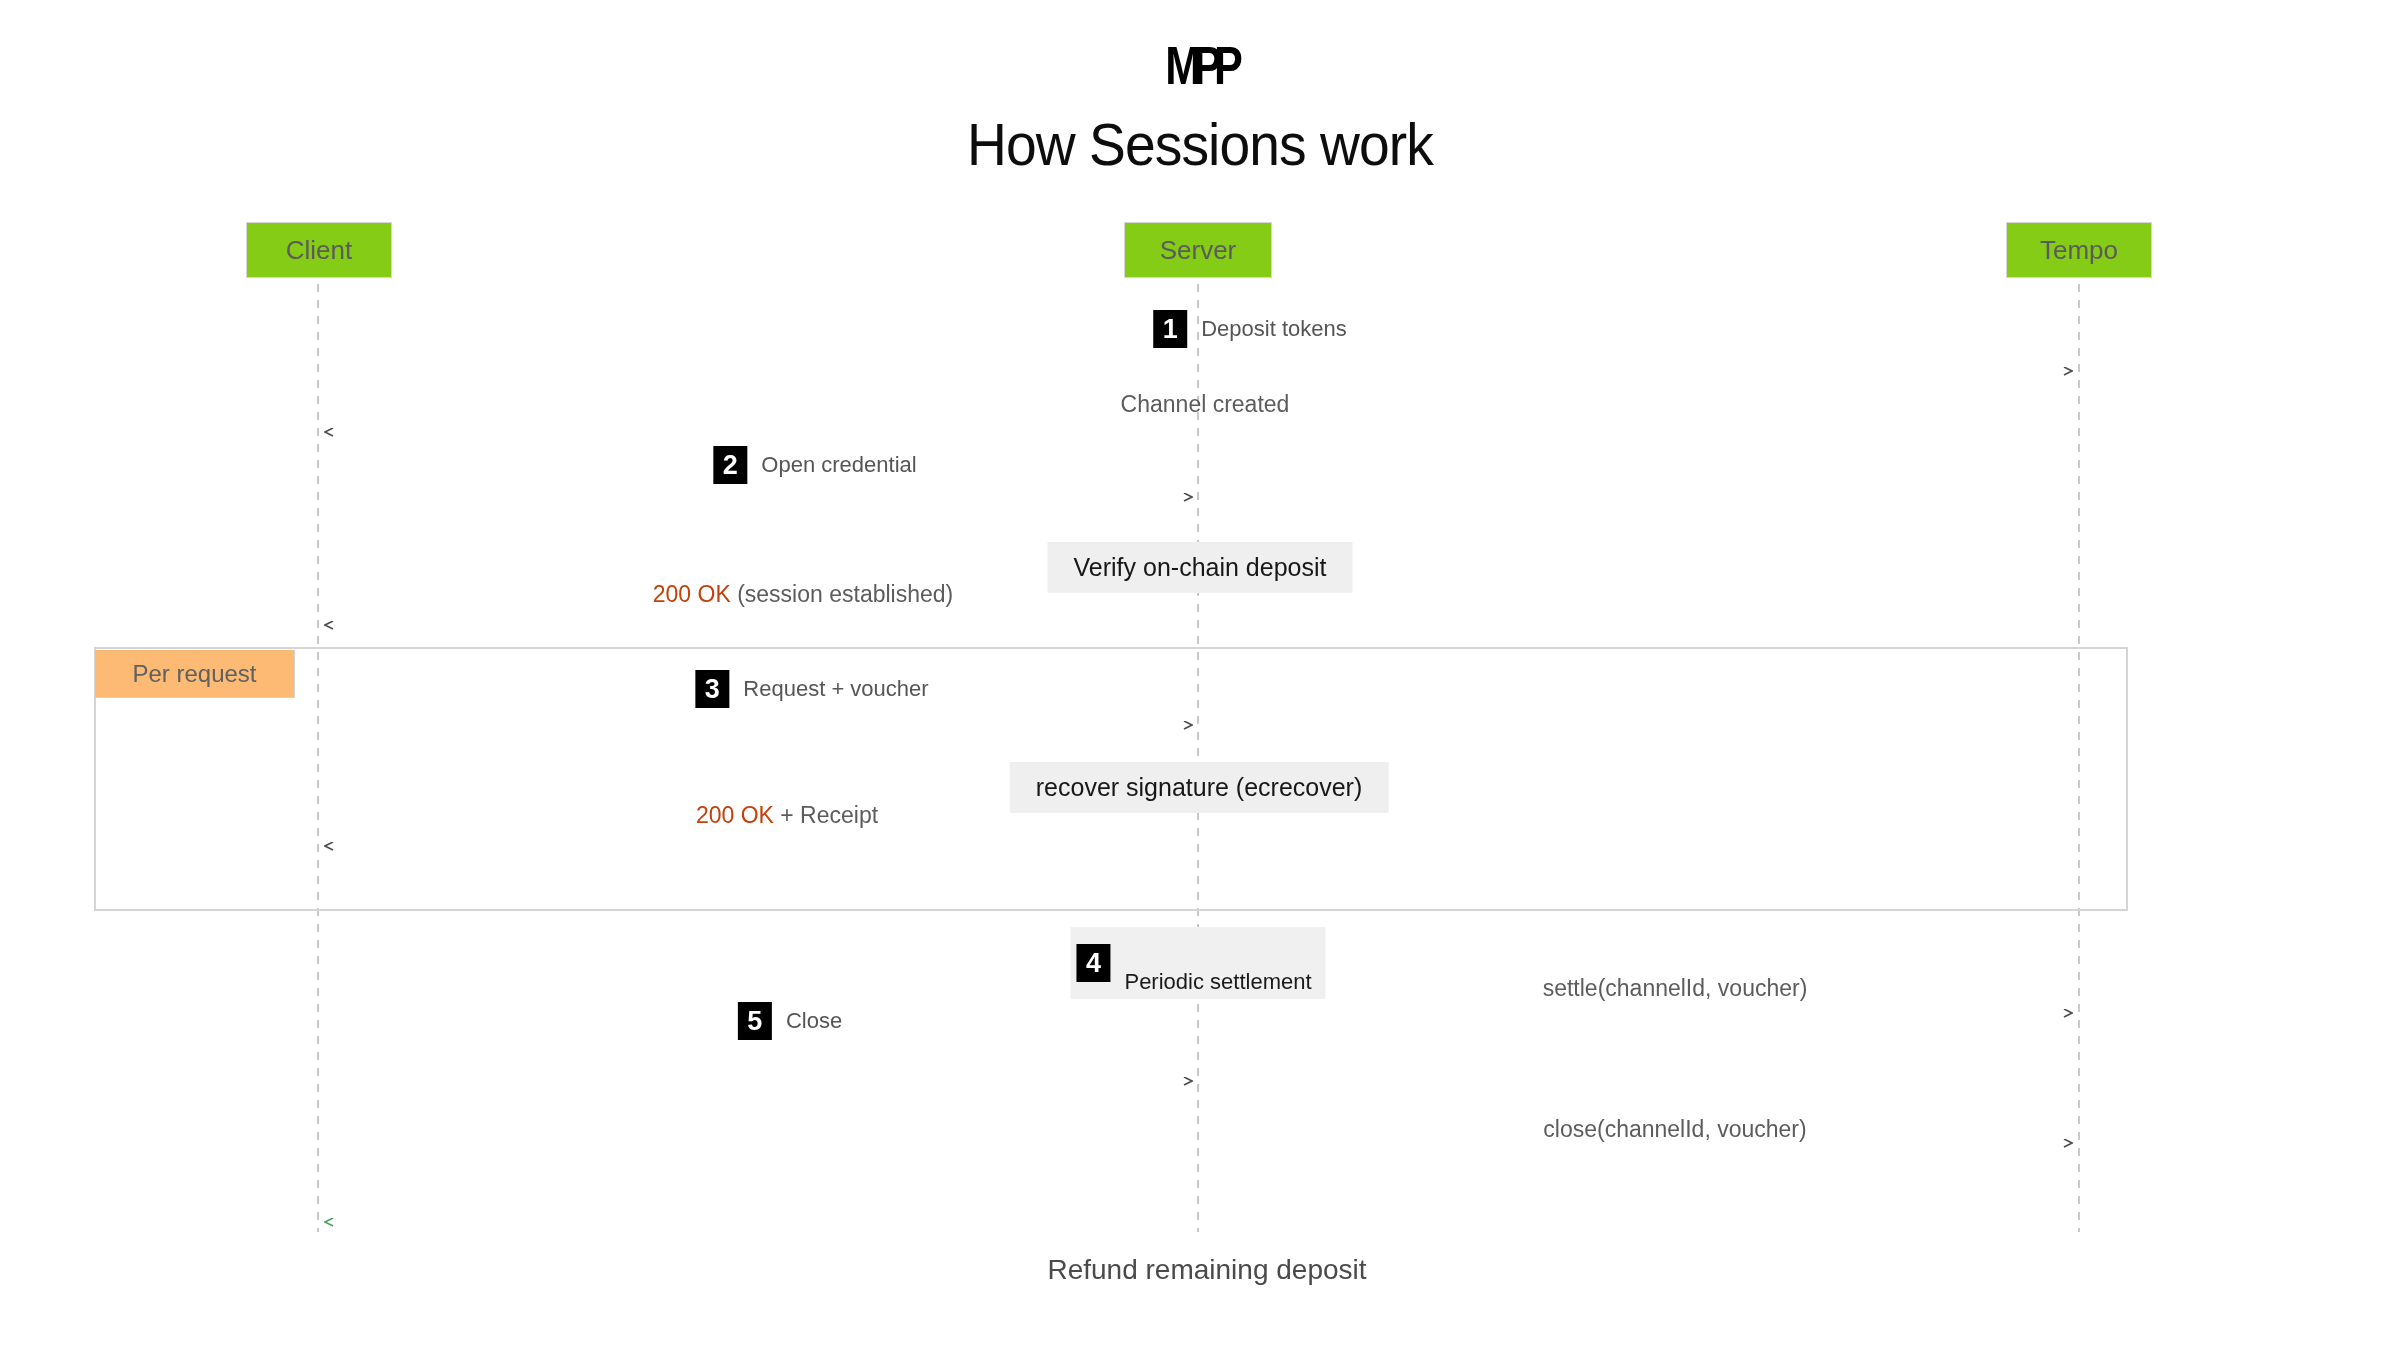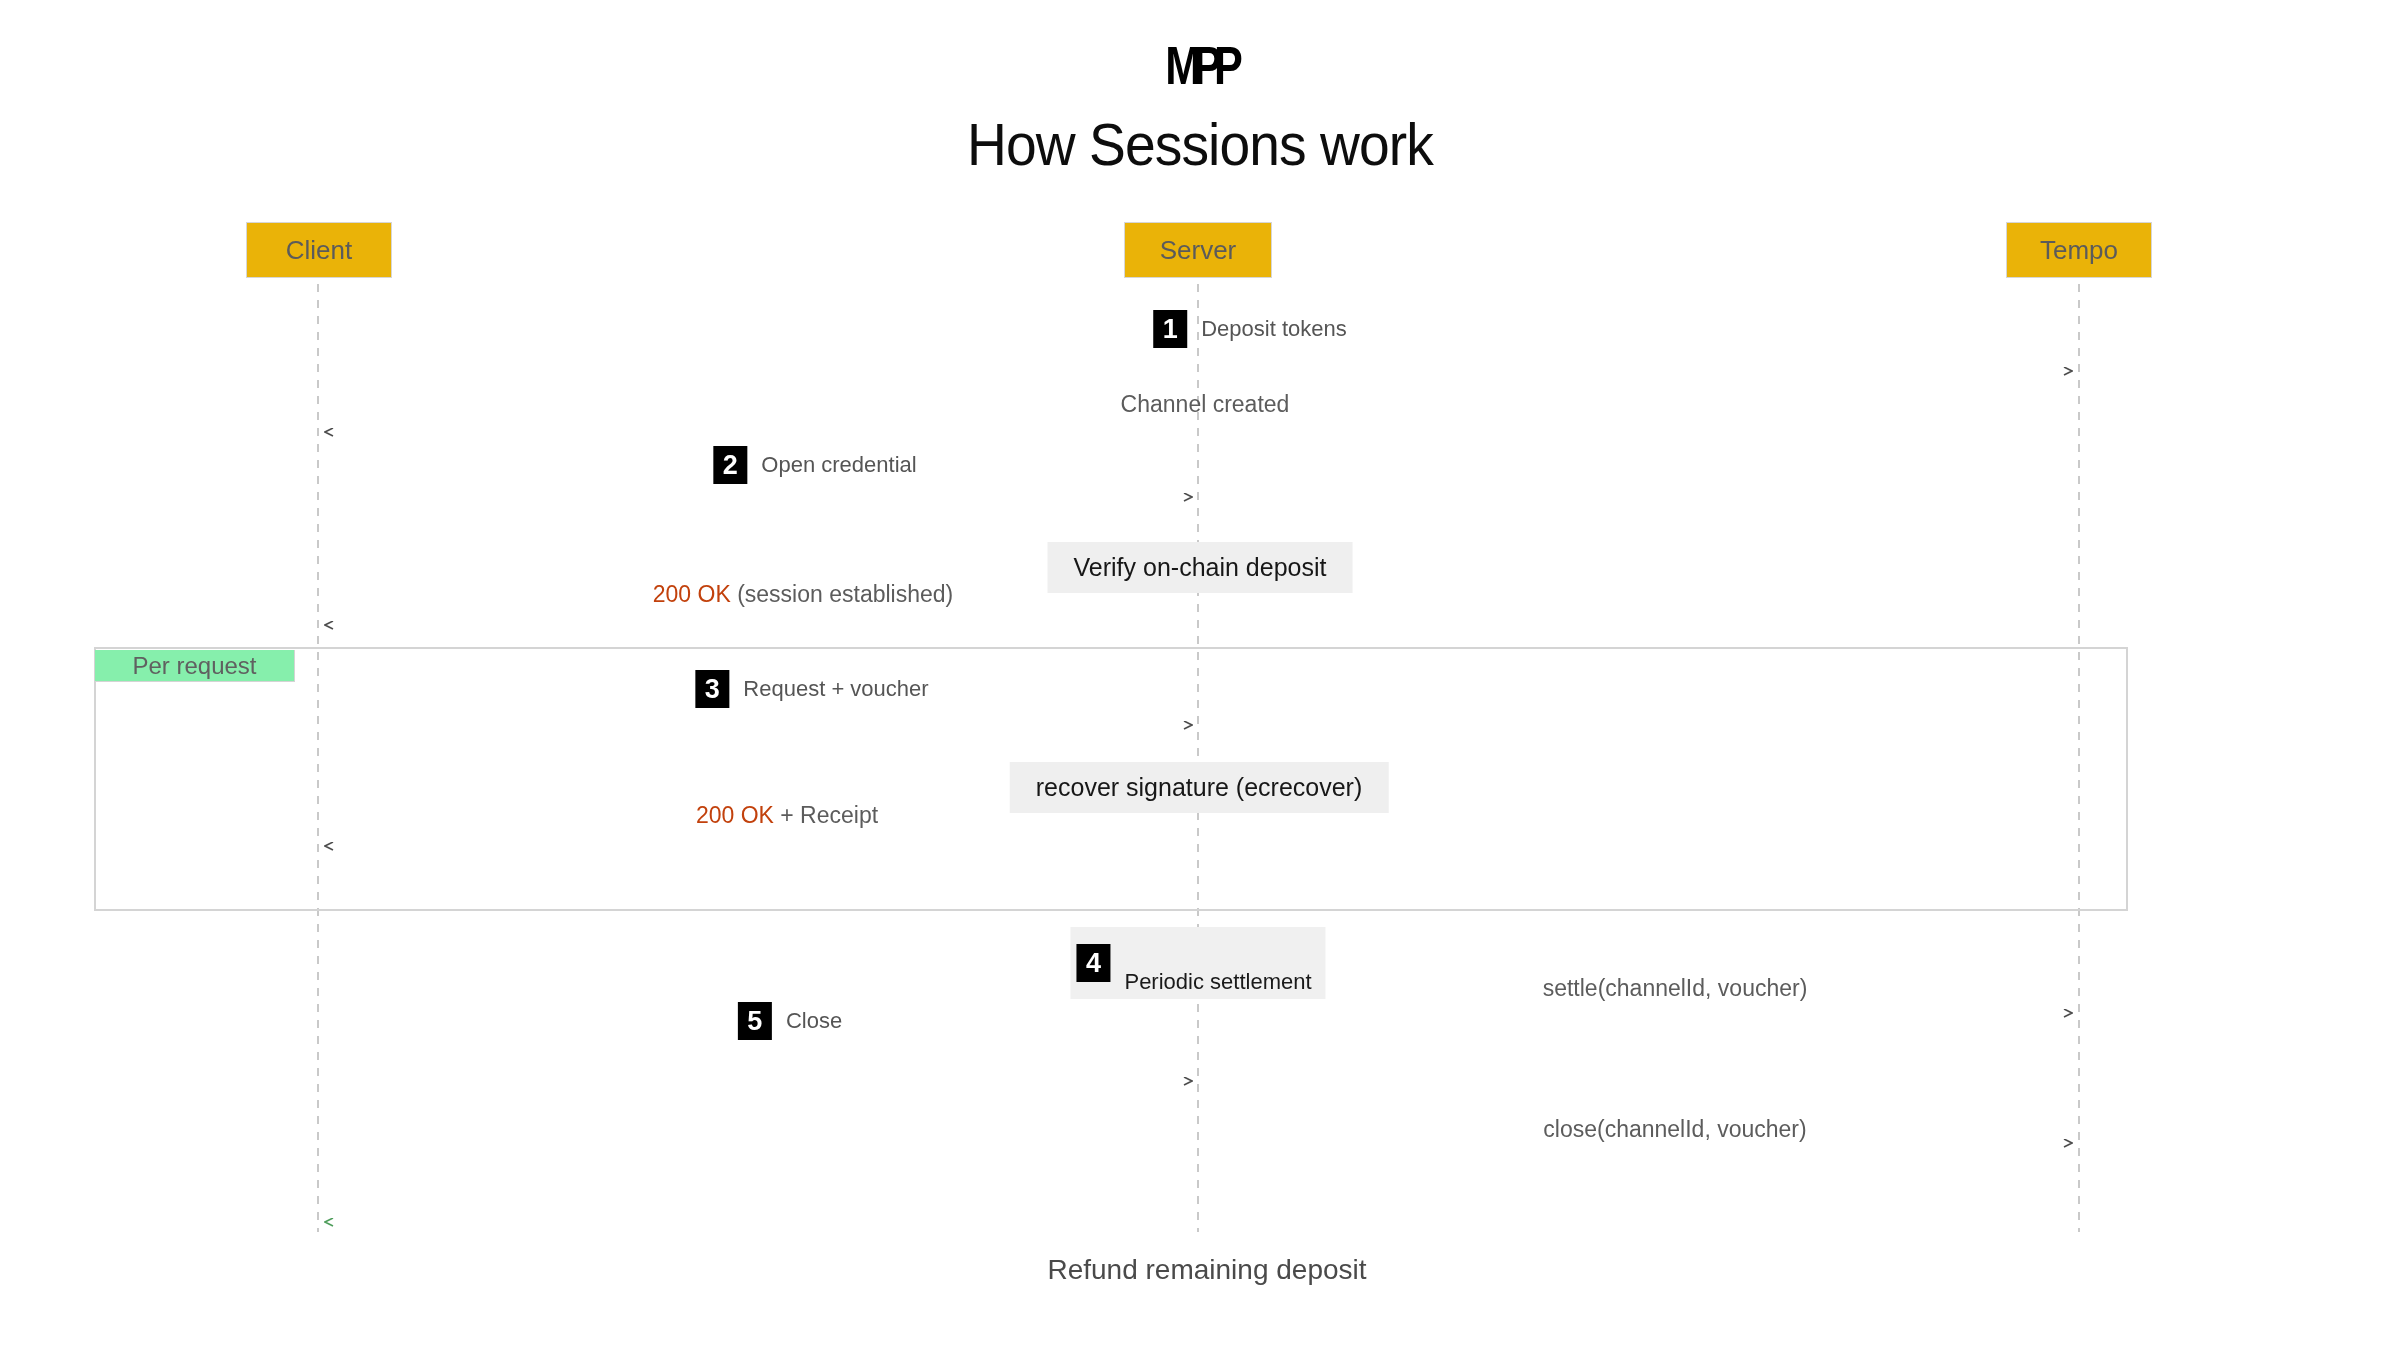--- a/index.html
+++ b/index.html
@@ -52,21 +52,21 @@
     position: absolute;
     top: 0;
     left: 0;
   }
 
   
   .participant-box {
     position: absolute;
     box-sizing: border-box;
     border: 1px solid #d6d6d6;
-    background: #eab308;
+    background: #84cc16;
     color: #5b5b5b;
     font-size: 26px;
     display: flex;
     align-items: center;
     justify-content: center;
     height: 56px;
   }
 
   
   .step {
@@ -122,27 +122,27 @@
     white-space: nowrap;
   }
 
   
   .frag-label {
     position: absolute;
     box-sizing: border-box;
     border: 1px solid #d4d4d4;
     border-top: none;
     border-left: none;
-    background: #86efac;
+    background: #fdba74;
     color: #606060;
     font-size: 24px;
     display: flex;
     align-items: center;
     justify-content: center;
-    height: 32px;
+    height: 48px;
   }
 
   
   .footer-caption {
     position: absolute;
     transform: translateX(-50%);
     white-space: nowrap;
     font-size: 28px;
     color: #4a4a4a;
   }

